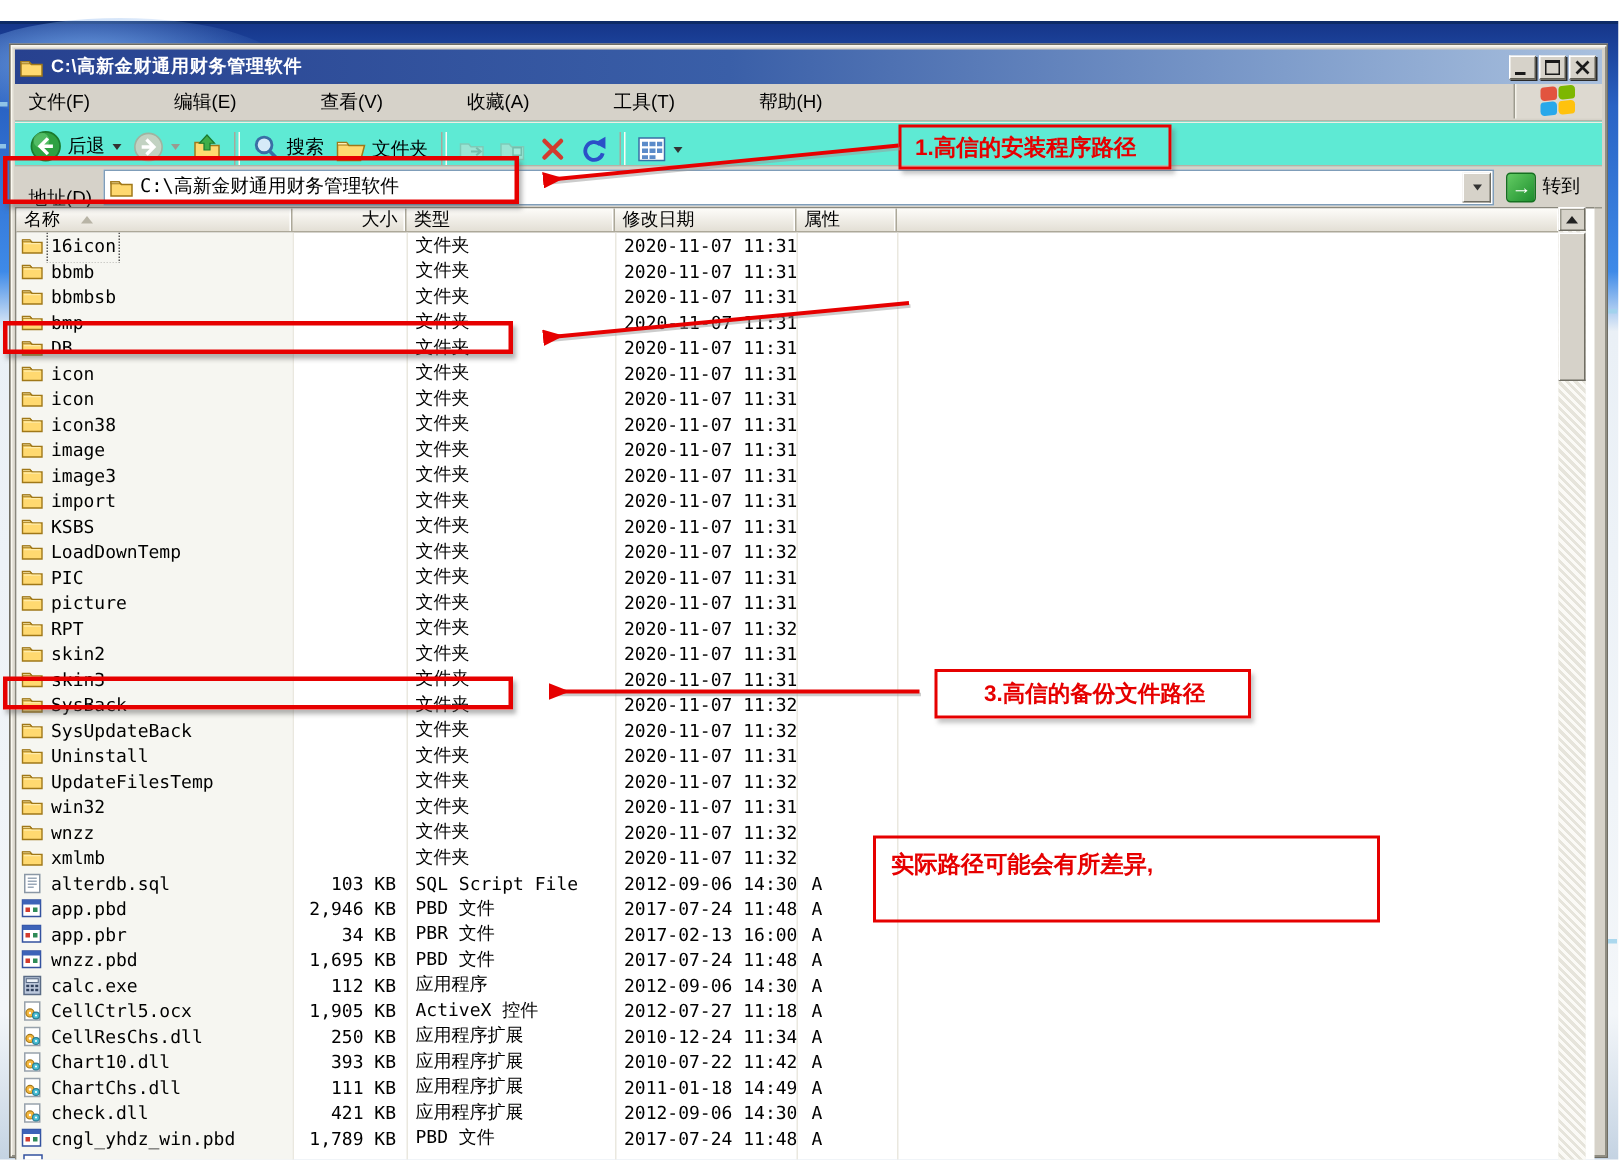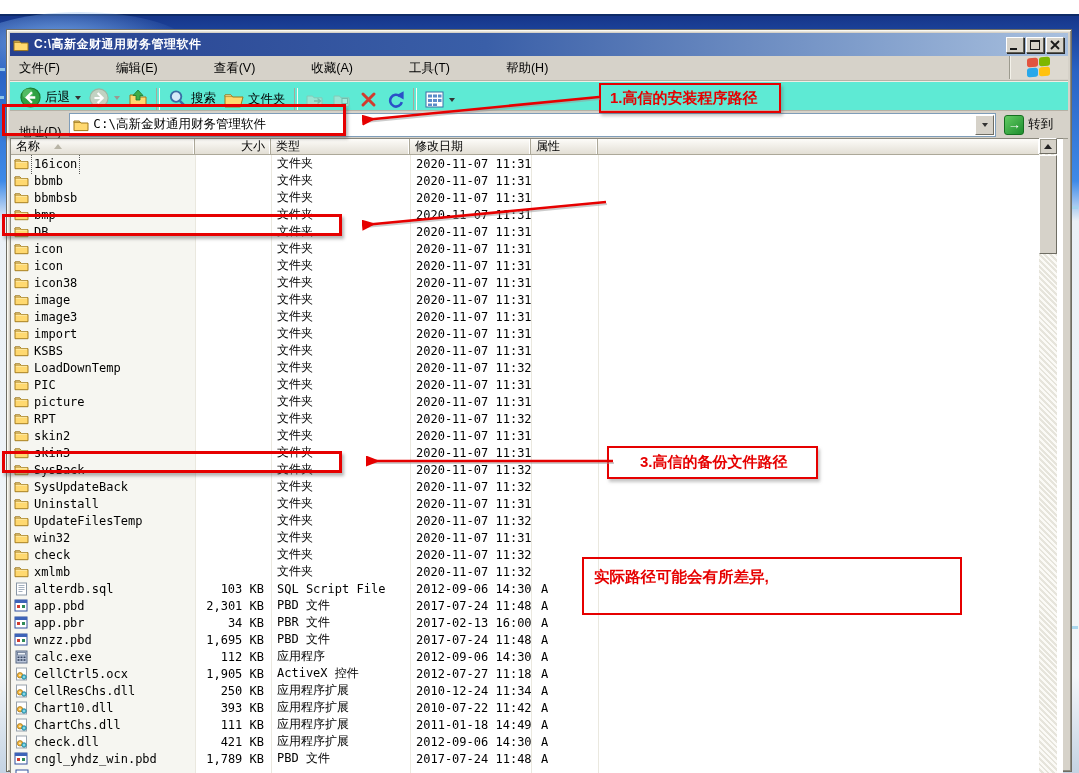--- a/index.html
+++ b/index.html
@@ -659,21 +659,21 @@
   </div>
           <div class="file-row">
     <span class="cell cname">
       <span class="icon-slot">
                 <svg width="15" height="13" viewBox="0 0 16 14">
     <path d="M1 3.2 h5.3 l1.6 1.8 H15 V12.6 H1 Z" fill="#FFD970" stroke="#A07818" stroke-width="1"></path>
     <path d="M1 3.2 h5.3 l1.2 1.3 H1 Z" fill="#FFF0B8" stroke="#A07818" stroke-width="0.8"></path>
     <path d="M2 5.8 H14" stroke="#FFEBA8" stroke-width="1"></path>
   </svg>
               </span>
-      <span class="nm">check</span>
+      <span class="nm">wnzz</span>
     </span>
     <span class="cell csize"></span>
     <span class="cell ctype">文件夹</span>
     <span class="cell cdate">2020-11-07 11:32</span>
     <span class="cell cattr"></span>
   </div>
           <div class="file-row">
     <span class="cell cname">
       <span class="icon-slot">
                 <svg width="15" height="13" viewBox="0 0 16 14">
@@ -709,21 +709,21 @@
       <span class="icon-slot">
                 <svg width="14" height="13" viewBox="0 0 14 13">
     <rect x="1" y="1" width="12" height="11" fill="#FFFFFF" stroke="#33519E"></rect>
     <rect x="1" y="1" width="12" height="3" fill="#3D63B8"></rect>
     <rect x="3" y="6" width="3" height="3" fill="#D23B2E"></rect>
     <rect x="8" y="6" width="3" height="3" fill="#2E8B57"></rect>
   </svg>
               </span>
       <span class="nm">app.pbd</span>
     </span>
-    <span class="cell csize">2,301 KB</span>
+    <span class="cell csize">2,946 KB</span>
     <span class="cell ctype">PBD 文件</span>
     <span class="cell cdate">2017-07-24 11:48</span>
     <span class="cell cattr">A</span>
   </div>
           <div class="file-row">
     <span class="cell cname">
       <span class="icon-slot">
                 <svg width="14" height="13" viewBox="0 0 14 13">
     <rect x="1" y="1" width="12" height="11" fill="#FFFFFF" stroke="#33519E"></rect>
     <rect x="1" y="1" width="12" height="3" fill="#3D63B8"></rect>
@@ -904,24 +904,24 @@
     </div>
   </div>
 
   <div class="redrect" style="left:2px;top:104px;width:338px;height:26px;"></div>
   <div class="redrect" style="left:2px;top:214px;width:334px;height:16px;"></div>
   <div class="redrect" style="left:2px;top:451px;width:334px;height:16px;"></div>
 
   <div class="redbox" style="left:599px;top:83px;width:160px;height:26px;">
     <span>1.高信的安装程序路径</span>
   </div>
-  <div class="redbox" style="left:607px;top:446px;width:167px;height:29px;padding-left:31px;">
+  <div class="redbox" style="left:623px;top:446px;width:167px;height:29px;padding-left:31px;">
     <span>3.高信的备份文件路径</span>
   </div>
-  <div id="note-box" style="left:582px;top:557px;width:380px;height:58px;">
+  <div id="note-box" style="left:582px;top:557px;width:338px;height:58px;">
     <div>实际路径可能会有所差异,</div>
   </div>
 
   <svg id="ann-lines" class="abs" width="1079" height="773" style="left:0;top:0;">
     <defs>
       <marker id="arrw" markerUnits="userSpaceOnUse" markerWidth="14" markerHeight="11" refX="12" refY="5.5" orient="auto">
         <polygon points="0,0 14,5.5 0,11" fill="#E60000" transform="rotate(180 7 5.5)"></polygon>
       </marker>
     </defs>
     <g stroke="#9a9a9a" stroke-width="2.2" opacity="0.5" transform="translate(1,2)">

